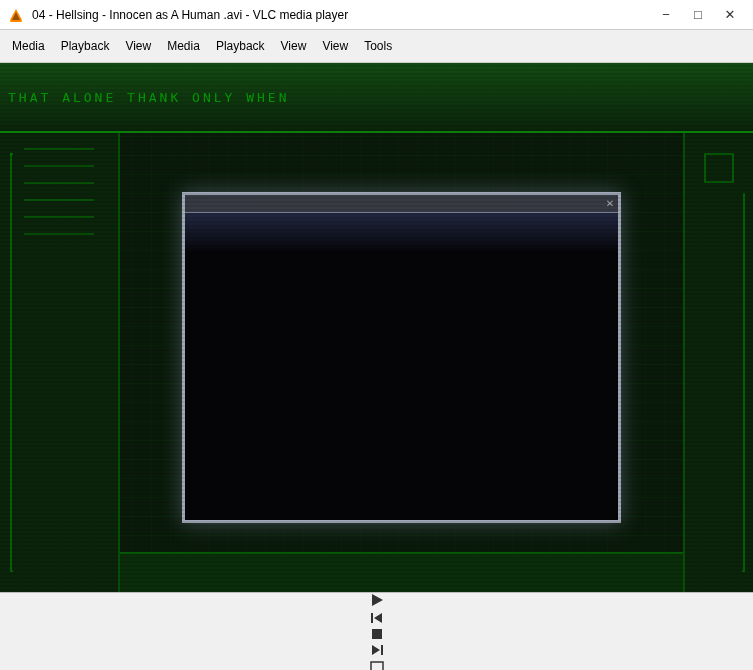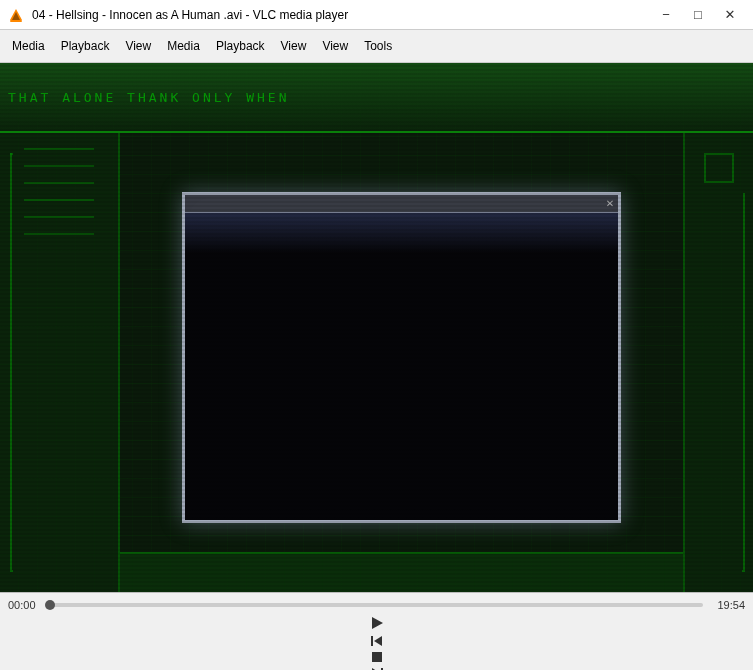--- a/index.html
+++ b/index.html
@@ -429,28 +429,20 @@
     </div>
 
     <div class="bottom-strip"></div>
 
     <div class="scanlines"></div>
   </div>
 </div>
 
 <div class="controls-area">
 
-  <div class="progress-row">
-    <span class="time-label">00:00</span>
-    <div class="progress-track">
-      <div class="progress-fill"></div>
-      <div class="progress-thumb"></div>
-    </div>
-    <span class="time-label" style="text-align:right">19:54</span>
-  </div>
 
   <div class="buttons-row">
 
     <button class="ctrl-btn">
       <svg width="14" height="14" viewBox="0 0 14 14">
         <polygon points="2,1 13,7 2,13" fill="#333"></polygon>
       </svg>
     </button>
 
     <div class="separator"></div>

